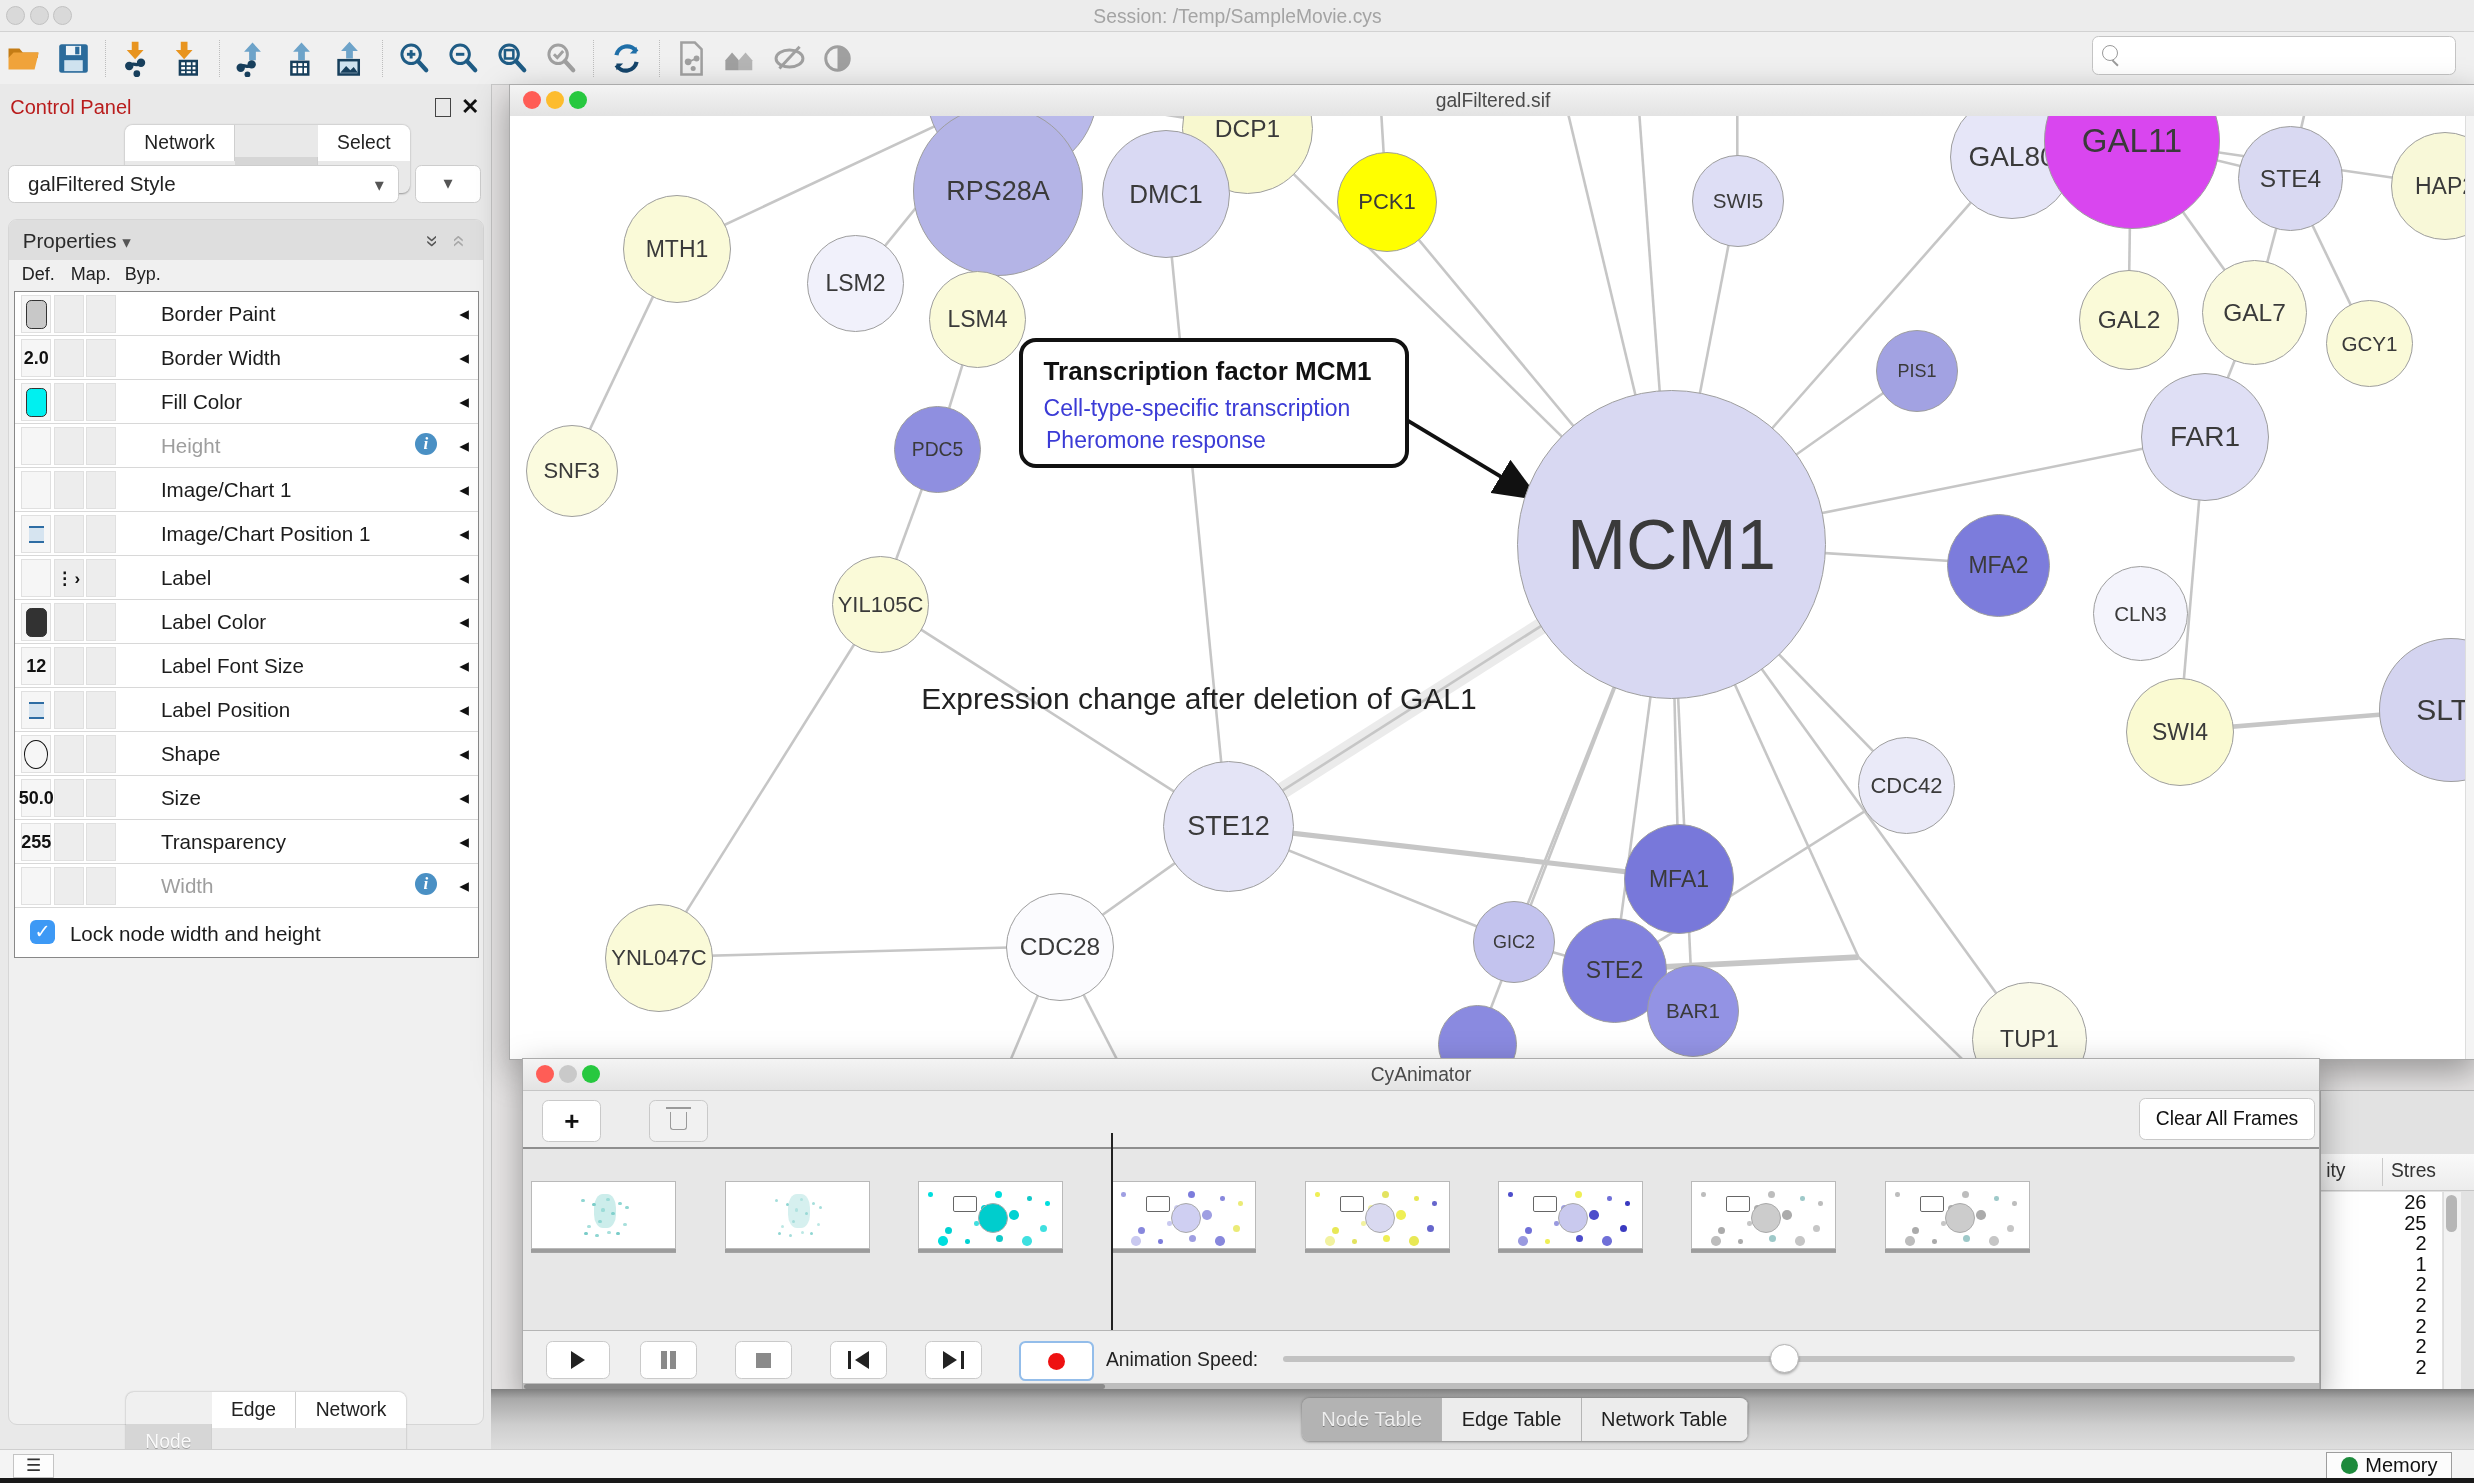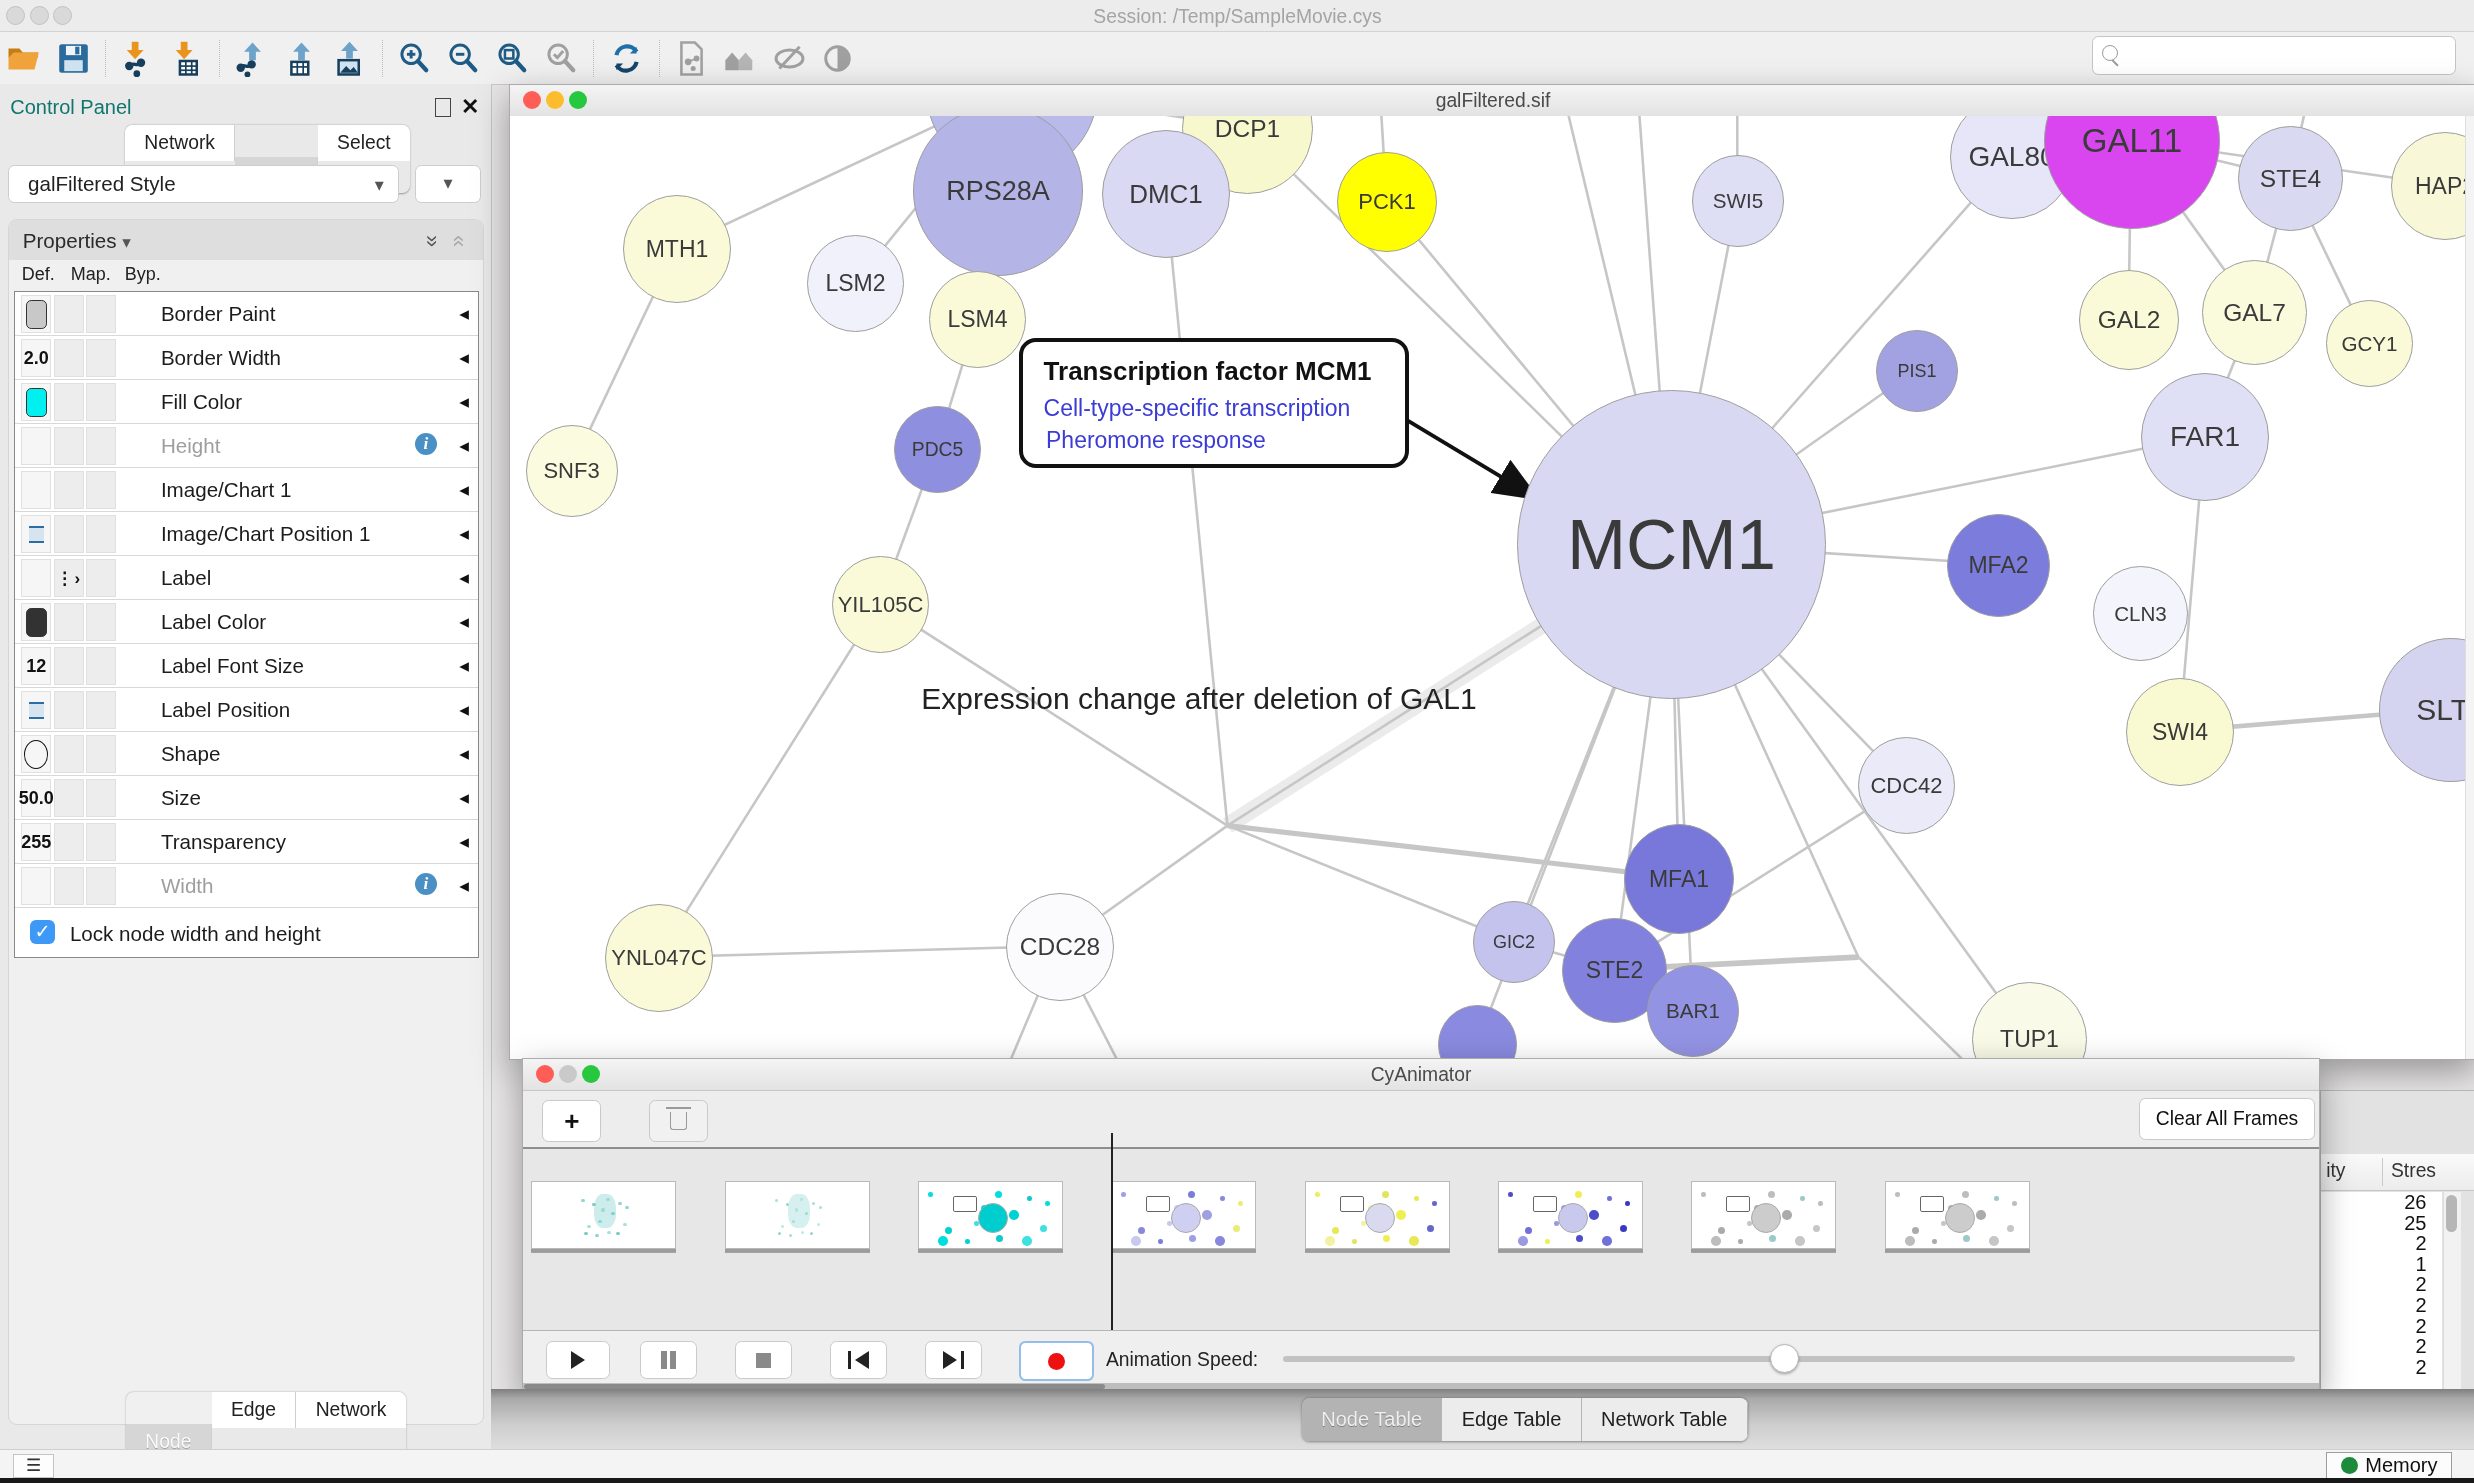--- a/index.html
+++ b/index.html
@@ -10,21 +10,21 @@
   .mac-dot{width:17px;height:17px;border-radius:50%;top:6.4px;}
   .titlebar .t{width:100%;text-align:center;top:5.8px;font-size:19.3px;color:#a4a4a4;}
   .toolbar{left:0;top:32px;width:2475px;height:52px;background:#f0f0f0;border-bottom:1.3px solid #c9c9c9;display:flex;align-items:center;}
   .tbtn{width:41px;height:40px;margin:0 3.9px;display:flex;align-items:center;justify-content:center;}
   .tsep{width:0;height:37px;border-left:1.3px dotted #bdbdbd;margin:0 7.7px;}
   .searchbox{right:19.3px;top:36px;width:362px;height:37px;background:#fff;border:1.3px solid #c4c4c4;border-radius:6.4px;}
   .mag{width:14px;height:14px;border:1.9px solid #9a9a9a;border-radius:50%;left:9px;top:7.7px;}
   .mag:after{content:"";position:absolute;width:1.9px;height:7.7px;background:#9a9a9a;left:11.6px;top:13px;transform:rotate(-45deg);}
   
   .cpanel{left:0;top:84px;width:491px;height:1365px;background:#e9e9e9;border-right:1.3px solid #c6c6c6;}
-  .cp-title{left:10.3px;top:11.6px;font-size:20px;color:#0f766e;}
+  .cp-title{left:10.3px;top:11.6px;font-size:20px;color:#b91c1c;}
   .cp-float{right:40px;top:14px;width:14px;height:17px;border:1.9px solid #444;}
   .cp-close{right:11.6px;top:10.3px;font-size:22px;color:#111;font-weight:bold;}
   .seg{display:flex;border-radius:7.7px;overflow:hidden;box-shadow:0 0.6px 1.9px rgba(0,0,0,.35);}
   .seg>div{padding:0;display:flex;align-items:center;justify-content:center;font-size:19.3px;background:#fff;color:#222;border-right:0.6px solid #cfcfcf;}
   .seg>div:last-child{border-right:none;}
   .seg>div.sel{background:#d6d6d6;color:#fafafa;text-shadow:0 0.6px 0.6px rgba(0,0,0,.25);margin-top:32px;}
   .combo{left:7.7px;top:81px;width:389px;height:36px;background:#fff;border:1.3px solid #cdcdcd;border-radius:6.4px;}
   .combo .v{left:19.3px;top:6.4px;font-size:20.6px;color:#222;}
   .combo .ar{right:14px;top:7.7px;font-size:18px;color:#555;}
   .combo-btn{left:415px;top:81px;width:64px;height:36px;background:#fff;border:1.3px solid #cdcdcd;border-radius:6.4px;text-align:center;font-size:18px;color:#555;line-height:35px;}
@@ -510,20 +510,21 @@
         <div class="node" style="left: 1631px; top: 257px; width: 126px; height: 126px; background: rgb(223, 223, 245); font-size: 28px;">FAR1</div>
         <div class="node" style="left: 15.5px; top: 309px; width: 90px; height: 90px; background: rgb(251, 251, 223); font-size: 22px;">SNF3</div>
         <div class="node" style="left: 384px; top: 290px; width: 85px; height: 85px; background: rgb(143, 143, 224); font-size: 19.3px;">PDC5</div>
         <div class="node" style="left: 1007px; top: 274px; width: 307px; height: 307px; background: rgb(216, 216, 242); font-size: 71px;">MCM1</div>
         <div class="node" style="left: 1437px; top: 398px; width: 101px; height: 101px; background: rgb(124, 124, 220); font-size: 23px;">MFA2</div>
         <div class="node" style="left: 1583px; top: 450px; width: 93px; height: 93px; background: rgb(244, 244, 252); font-size: 20.6px;">CLN3</div>
         <div class="node" style="left: 322px; top: 440px; width: 95px; height: 95px; background: rgb(250, 250, 216); font-size: 22px;">YIL105C</div>
         <div class="node" style="left: 1616px; top: 562px; width: 106px; height: 106px; background: rgb(250, 250, 210); font-size: 23px;">SWI4</div>
         <div class="node" style="left: 1869px; top: 522px; width: 142px; height: 142px; background: rgb(212, 212, 240); font-size: 30px;">SLT2</div>
         <div class="node" style="left: 1348px; top: 621px; width: 95px; height: 95px; background: rgb(234, 234, 248); font-size: 22px;">CDC42</div>
+        <div class="node" style="left: 653px; top: 645px; width: 129px; height: 129px; background: rgb(228, 228, 246); font-size: 27px;">STE12</div>
         <div class="node" style="left: 496px; top: 777px; width: 106px; height: 106px; background: rgb(251, 251, 254); font-size: 24.5px;">CDC28</div>
         <div class="node" style="left: 963px; top: 785px; width: 80px; height: 80px; background: rgb(195, 195, 238); font-size: 18px;">GIC2</div>
         <div class="node" style="left: 1114px; top: 708px; width: 108px; height: 108px; background: rgb(120, 120, 218); font-size: 23px;">MFA1</div>
         <div class="node" style="left: 1052px; top: 802px; width: 103px; height: 103px; background: rgb(130, 130, 222); font-size: 23px;">STE2</div>
         <div class="node" style="left: 1137px; top: 849px; width: 90px; height: 90px; background: rgb(147, 147, 228); font-size: 20.6px;">BAR1</div>
         <div class="node" style="left: 1462px; top: 866px; width: 113px; height: 113px; background: rgb(250, 250, 232); font-size: 23px;">TUP1</div>
         <div class="node" style="left: 95px; top: 788px; width: 106px; height: 106px; background: rgb(250, 250, 216); font-size: 22px;">YNL047C</div>
         <div class="node" style="left: 928px; top: 889px; width: 77px; height: 77px; background: rgb(138, 138, 224); font-size: 18px;"></div>
         <div class="callout" style="left:509px;top:222px;width:382px;height:122px;">
         <div class="h">Transcription factor MCM1</div>

